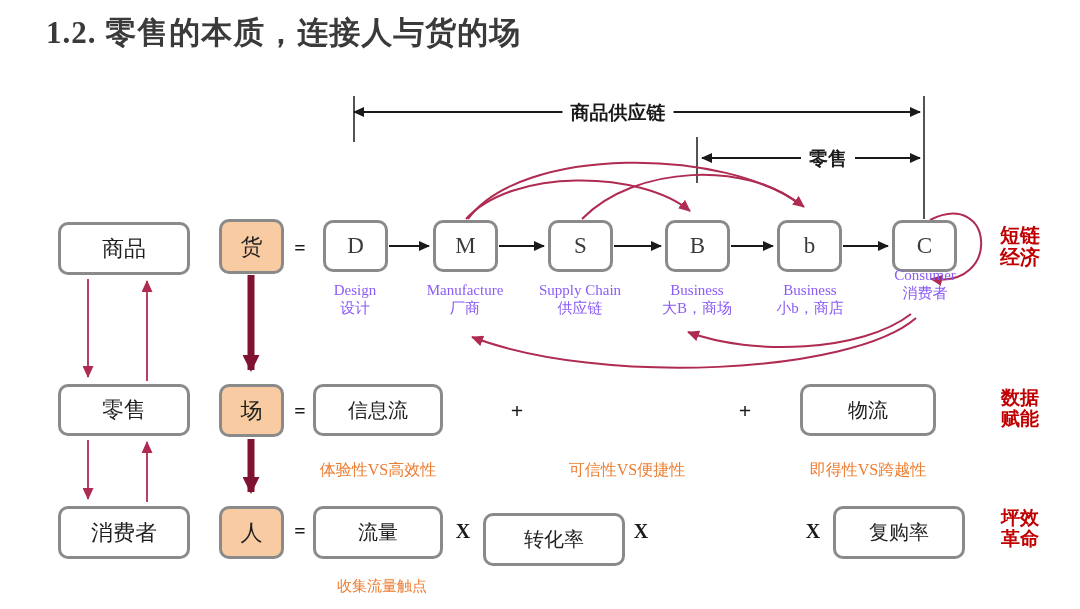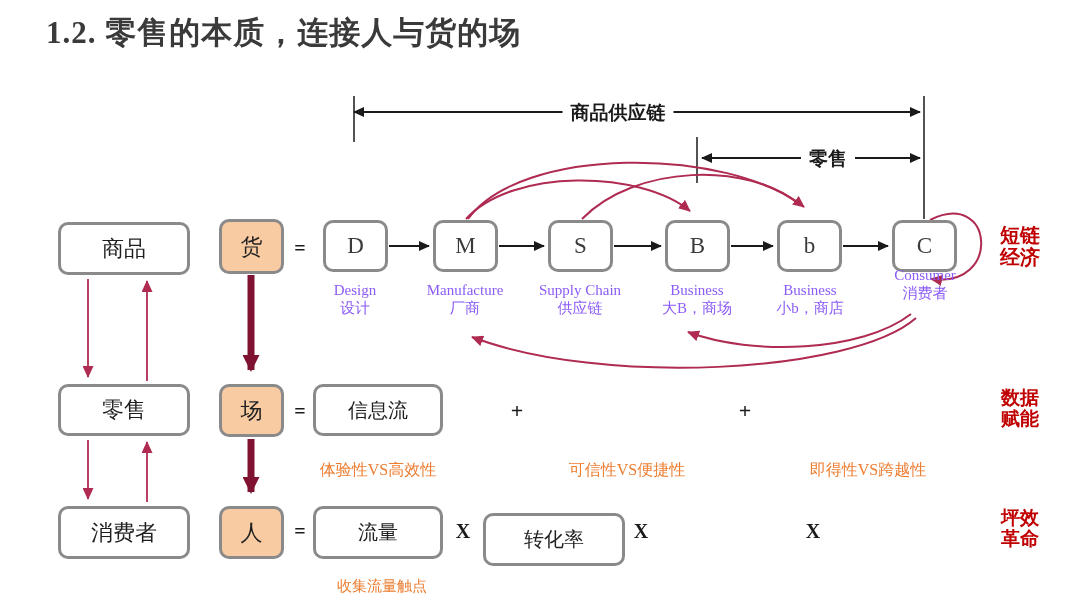--- a/index.html
+++ b/index.html
@@ -156,39 +156,45 @@
   <div class="abs side" style="left:1000px;top:224px;">
     <span style="display:block">短链</span>
     <span style="display:block">经济</span>
     </div>
 
   <div class="abs box cn20" style="left:313px;top:384px;width:130px;height:52px;">
       <span>信息流</span>
     </div>
   <div class="abs op" style="left:517px;top:411px;font-size:22px;">+</div>
   <div class="abs op" style="left:745px;top:411px;font-size:22px;">+</div>
+  <div class="abs box cn20" style="left:800px;top:384px;width:136px;height:52px;">
+      <span>物流</span>
+    </div>
 
   <div class="abs note" style="left:378px;top:460px;">体验性VS高效性</div>
   <div class="abs note" style="left:627px;top:460px;">可信性VS便捷性</div>
   <div class="abs note" style="left:868px;top:460px;">即得性VS跨越性</div>
 
   <div class="abs side" style="left:1001px;top:387px;font-size:19px;line-height:21px;">
     <span style="display:block">数据</span>
     <span style="display:block">赋能</span>
     </div>
 
   <div class="abs box cn20" style="left:313px;top:506px;width:130px;height:53px;">
       <span>流量</span>
     </div>
   <div class="abs op" style="left:463px;top:531px;">X</div>
   <div class="abs box cn20" style="left:483px;top:506px;width:142px;height:53px;margin-top:7px;">
       <span>转化率</span>
     </div>
   <div class="abs op" style="left:641px;top:531px;">X</div>
   <div class="abs op" style="left:813px;top:531px;">X</div>
+  <div class="abs box cn20" style="left:833px;top:506px;width:132px;height:53px;">
+      <span>复购率</span>
+    </div>
 
   <div class="abs note" style="left:382px;top:577px;font-size:15px;">收集流量触点</div>
 
   <div class="abs side" style="left:1001px;top:507px;font-size:19px;line-height:21px;">
     <span style="display:block">坪效</span>
     <span style="display:block">革命</span>
     </div>
 
 </div>
 

